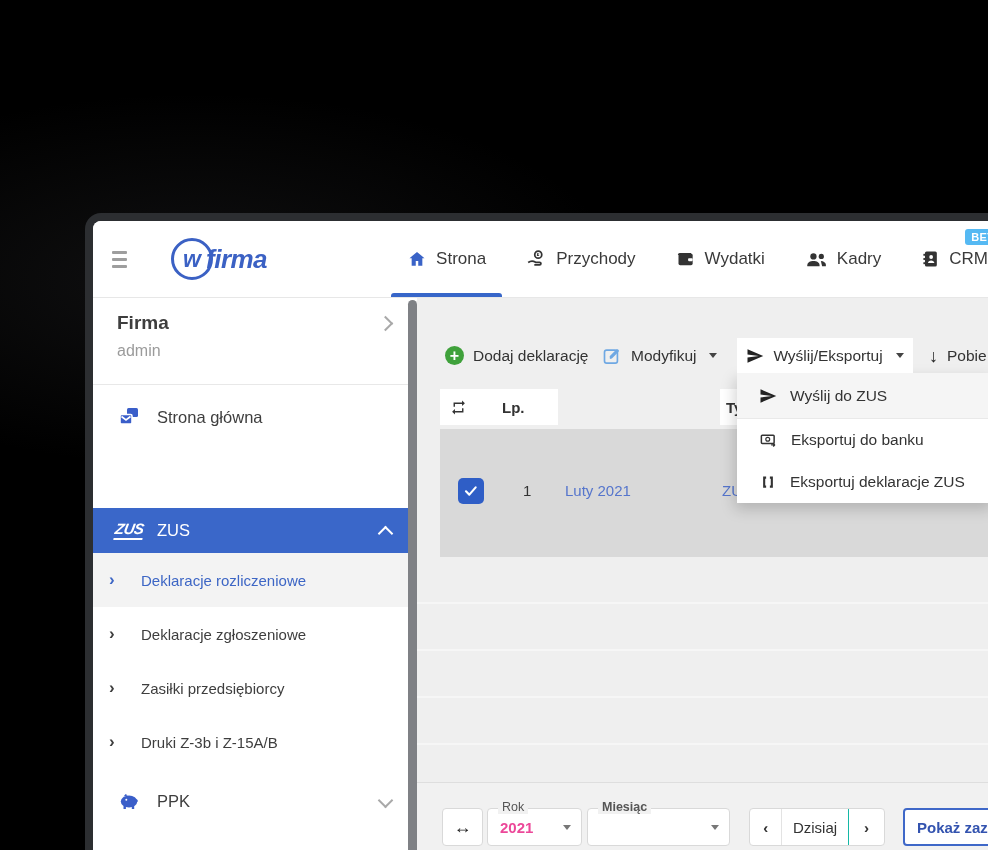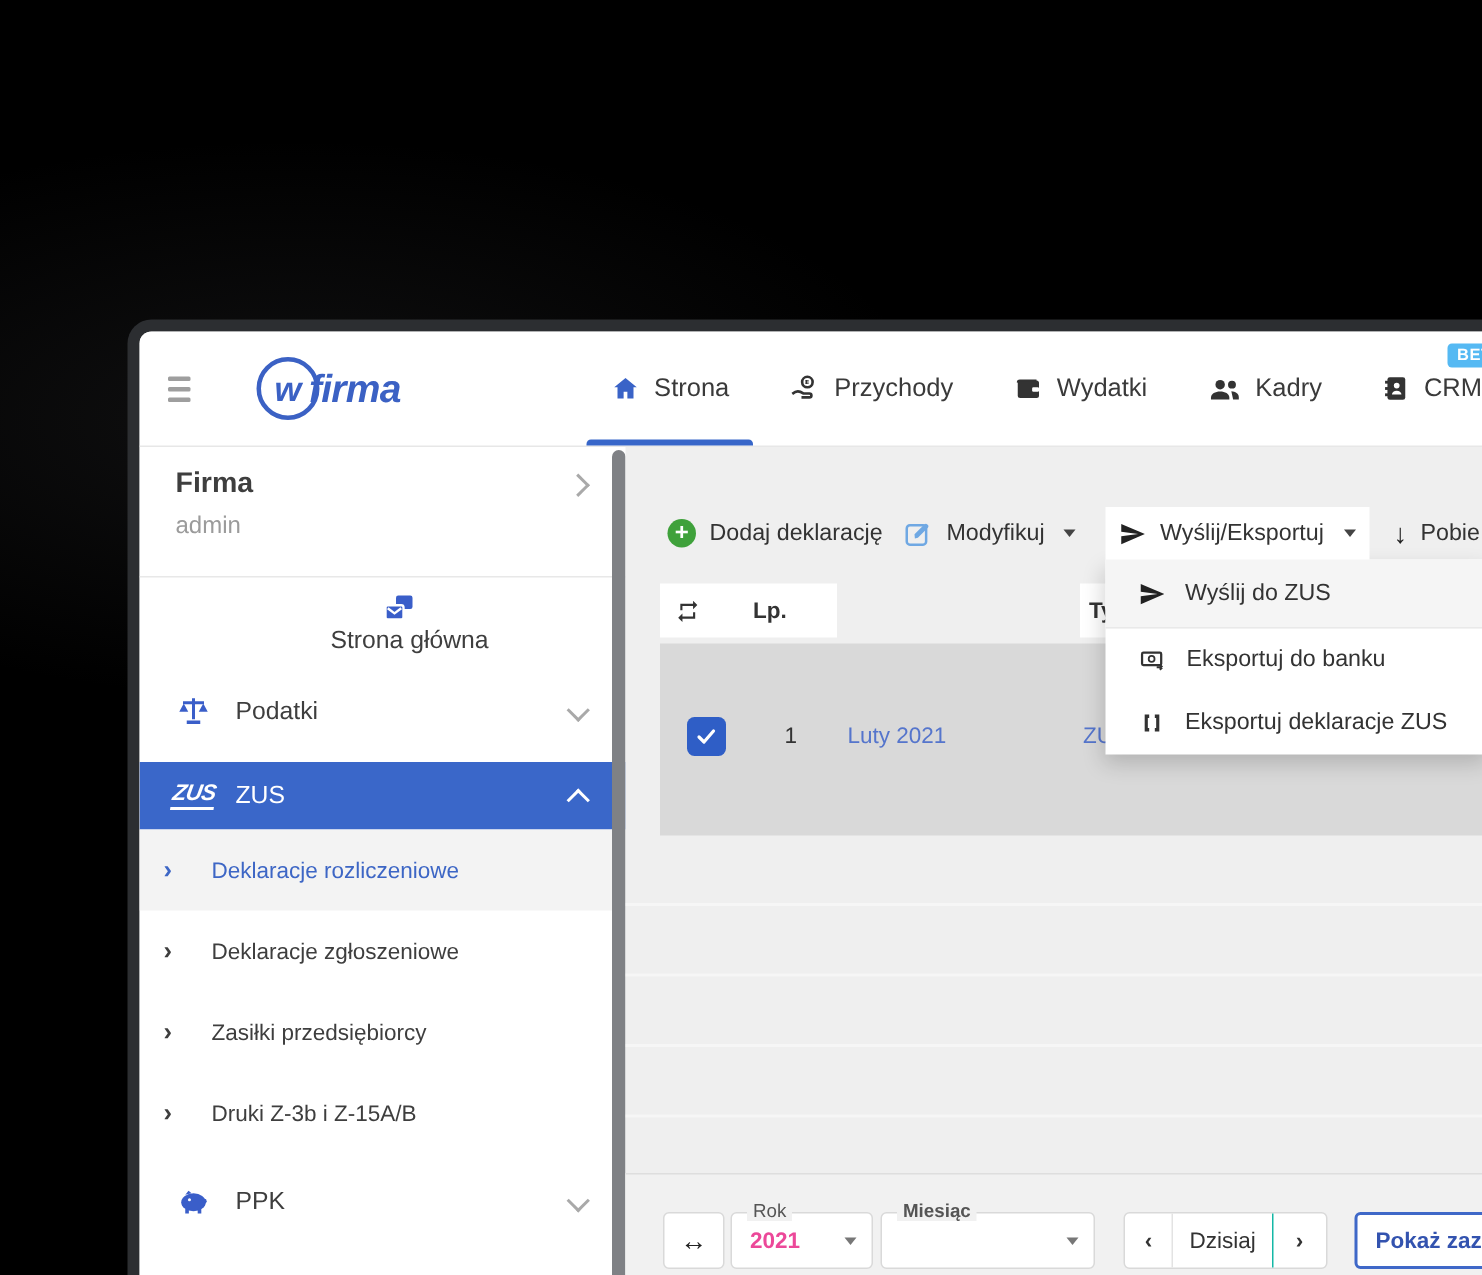--- a/index.html
+++ b/index.html
@@ -36,21 +36,21 @@
   .side-scroll{position:absolute;right:0;top:2px;bottom:-2px;width:9px;background:#7f8185;
                border-radius:5px 5px 0 0;cursor:pointer;}
   .firma-row{position:absolute;top:14px;left:24px;right:24px;display:flex;align-items:flex-start;cursor:pointer;}
   .firma-name{font-size:19px;font-weight:bold;color:#3e3e3e;}
   .firma-user{position:absolute;top:44px;left:24px;font-size:16px;color:#9b9b9b;}
   .side-div{position:absolute;top:86px;left:0;right:0;height:1px;background:#e8e8e8;}
   .side-row{position:absolute;left:0;right:0;height:46px;display:flex;align-items:center;
             padding-left:22px;box-sizing:border-box;cursor:pointer;}
   .side-row .icon{width:28px;display:flex;justify-content:center;flex:none;}
   .side-label{margin-left:14px;font-size:16.5px;font-weight:500;color:#3e3e3e;}
-  .row-strona{top:96px;flex-direction:column;}
+  .row-strona{top:96px;}
   .row-podatki{top:153px;}
   .row-zus{top:210px;height:45px;background:#3a67c9;}
   .row-zus .side-label{color:#fff;}
   .zus-logo{font-style:italic;font-weight:bold;font-size:15px;color:#fff;
             border-bottom:2.5px solid #fff;transform:skewX(-10deg);letter-spacing:-.5px;line-height:1.1;}
   .sub-row{position:absolute;left:0;right:0;height:54px;display:flex;align-items:center;
            padding-left:16px;box-sizing:border-box;cursor:pointer;}
   .sub-chev{font-size:17px;font-weight:bold;color:#3e3e3e;width:16px;}
   .sub-label{margin-left:16px;font-size:15px;color:#3e3e3e;}
   .sub-row.active{background:#f3f3f3;}
@@ -206,33 +206,20 @@
             <span class="icon">
               <svg width="24" height="24" viewBox="0 0 24 24">
                 <rect x="10" y="3" width="11" height="9" rx="1.5" fill="#3a5ec9"></rect>
                 <rect x="3" y="9.5" width="12" height="9.5" rx="1.5" fill="#3a5ec9" stroke="#fff" stroke-width="1.6"></rect>
                 <path d="M4.5 11.5l4.5 3.4 4.5-3.4" fill="none" stroke="#fff" stroke-width="1.6"></path>
               </svg>
             </span>
             <span class="side-label">Strona główna</span>
           </div>
 
-          <div class="side-row row-podatki">
-            <span class="icon">
-              <svg width="24" height="24" viewBox="0 0 24 24">
-                <path d="M12 3.5v14" stroke="#3a5ec9" stroke-width="2"></path>
-                <path d="M5 6.5h14" stroke="#3a5ec9" stroke-width="2"></path>
-                <path d="M5.5 7l-3 5.5h6z" fill="#3a5ec9"></path>
-                <path d="M18.5 7l-3 5.5h6z" fill="#3a5ec9"></path>
-                <path d="M7.5 19.5h9" stroke="#3a5ec9" stroke-width="2.4"></path>
-              </svg>
-            </span>
-            <span class="side-label">Podatki</span>
-            <span class="chev down"></span>
-          </div>
 
           <div class="side-row row-zus">
             <span class="icon">
               <span class="zus-logo">ZUS</span>
             </span>
             <span class="side-label">ZUS</span>
             <span class="chev up"></span>
           </div>
 
           <div class="sub-row active" style="top:255px;">

